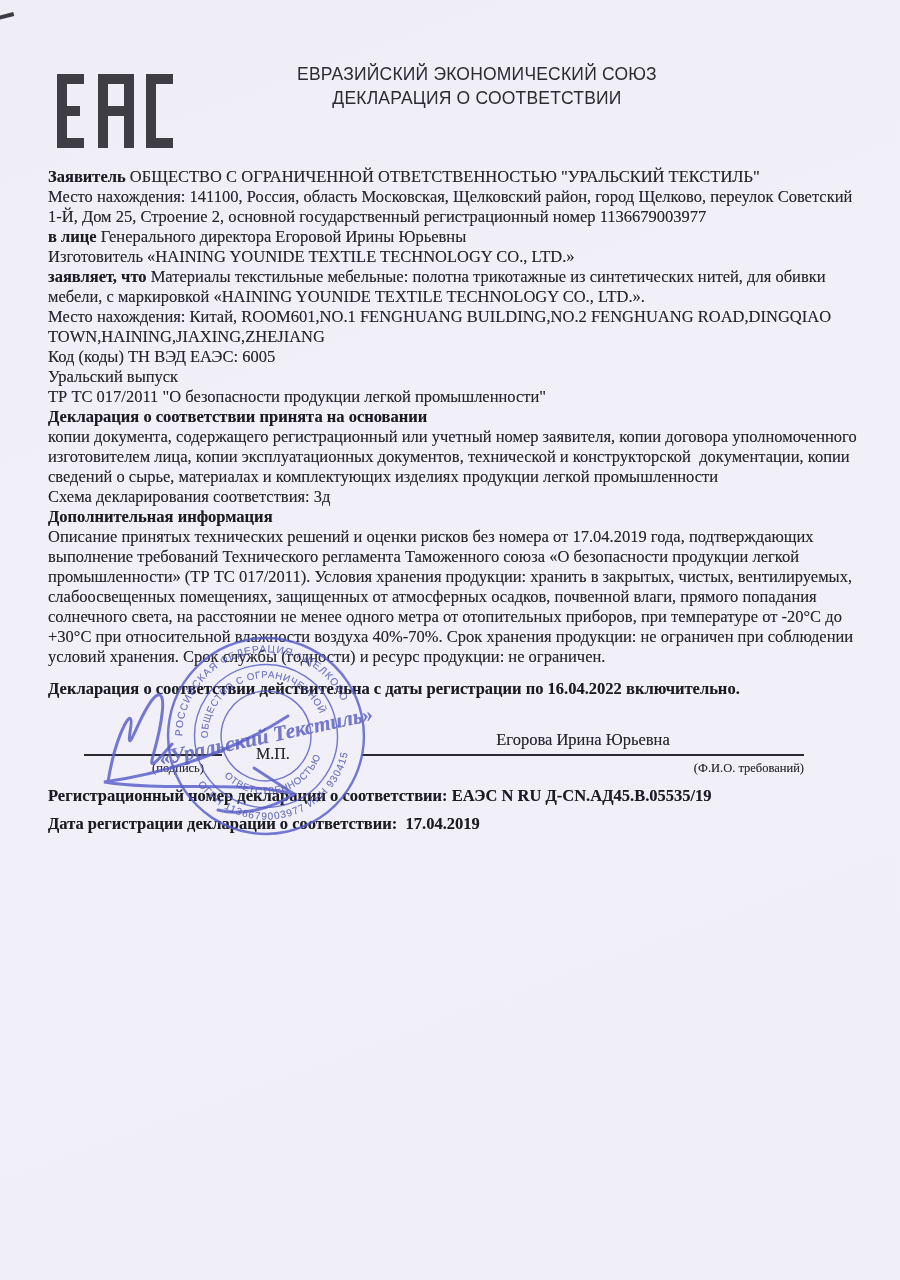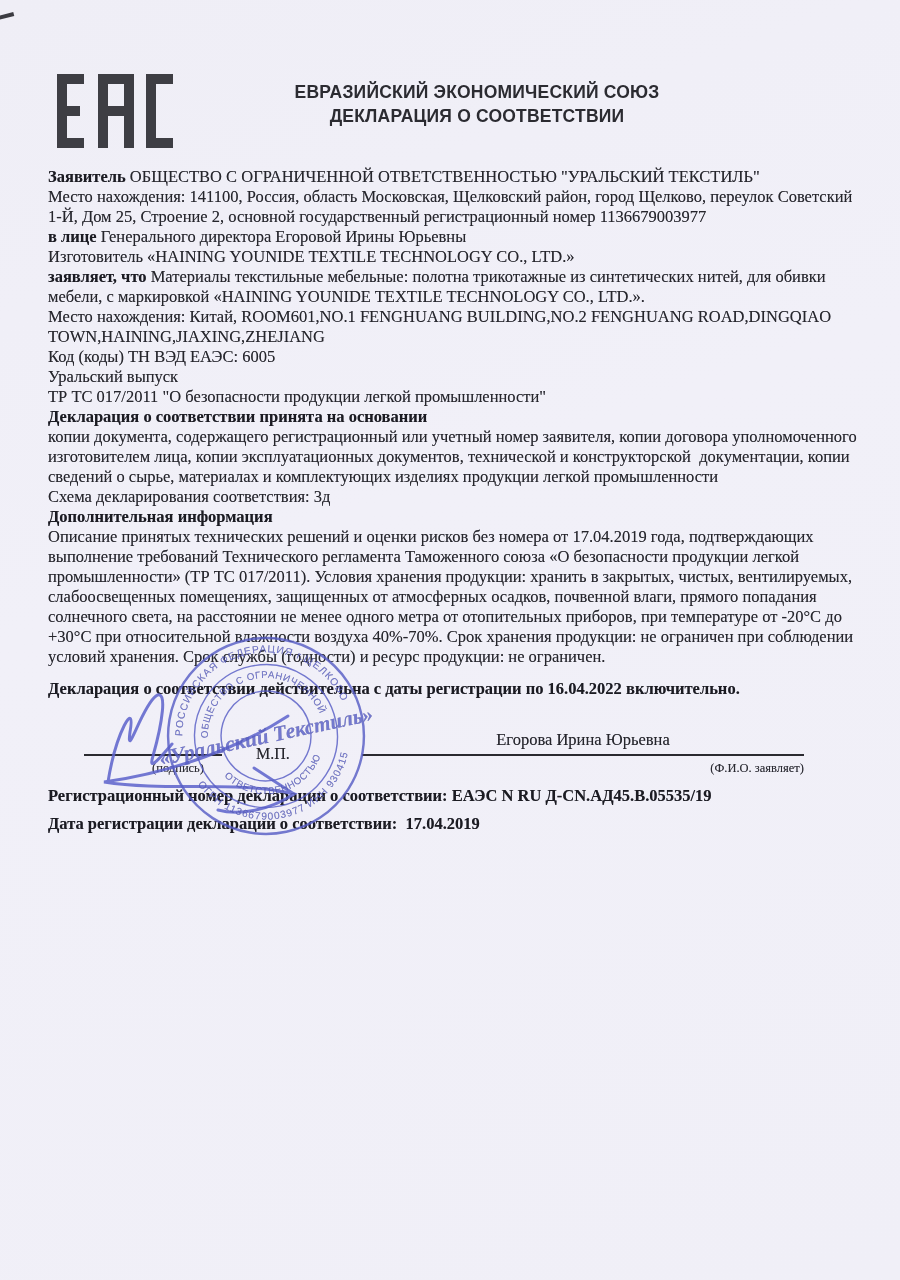--- a/index.html
+++ b/index.html
@@ -4,22 +4,22 @@
 <style>
   html,body{margin:0;padding:0;background:#d8d8de;}
   .page{
     position:relative;width:900px;height:1280px;overflow:hidden;
     background:linear-gradient(160deg,#efeef6 0%,#f1f0f8 40%,#f0eff7 100%);
     font-family:"Liberation Serif", serif;color:#26262c;
   }
   .corner-mark{position:absolute;left:-2px;top:14px;width:16px;height:4px;background:#3c3c42;transform:rotate(-14deg);}
   .eac-logo{position:absolute;left:57px;top:74px;}
   .title{
-    position:absolute;left:54px;right:0;top:80px;text-align:center;
-    font-family:"Liberation Sans", sans-serif;font-weight:bold;
+    position:absolute;left:54px;right:0;top:62px;text-align:center;
+    font-family:"Liberation Sans", sans-serif;font-weight:normal;
     font-size:17.5px;line-height:24px;color:#2b2b31;letter-spacing:.2px;
   }
   .body-text{
     position:absolute;left:48px;top:167px;width:820px;
     font-size:16.5px;line-height:20px;
     text-shadow:0 0 .3px rgba(40,40,55,.45);
   }
   .para{white-space:pre-wrap;}
   .b{font-weight:bold;color:#1b1b22;}
   .sig-block{position:relative;height:78px;margin-top:9px;z-index:5;}
@@ -89,21 +89,21 @@
         </g>
       </svg>
 
       <div class="hline line-podpis"></div>
       <div class="cap cap-podpis">(подпись)</div>
 
       <span class="mp">М.П.</span>
 
       <div class="fio-name">Егорова Ирина Юрьевна</div>
       <div class="hline line-fio"></div>
-      <div class="cap cap-fio">(Ф.И.О. заявляет)</div>
+      <div class="cap cap-fio">(Ф.И.О. требований)</div>
 
       <svg class="stamp-svg" width="204" height="204" viewBox="0 0 200 200">
         <defs>
           <path id="arc-outer-top" d="M 18 100 A 82 82 0 0 1 182 100"></path>
           <path id="arc-outer-bottom" d="M 18 100 A 82 82 0 0 0 182 100"></path>
           <path id="arc-inner-top" d="M 43 100 A 57 57 0 0 1 157 100"></path>
           <path id="arc-inner-bottom" d="M 43 100 A 57 57 0 0 0 157 100"></path>
         </defs>
         <g transform="rotate(-12 100 100)" fill="none" stroke="#585ec6">
           <circle cx="100" cy="100" r="96" stroke-width="2.4"></circle>

